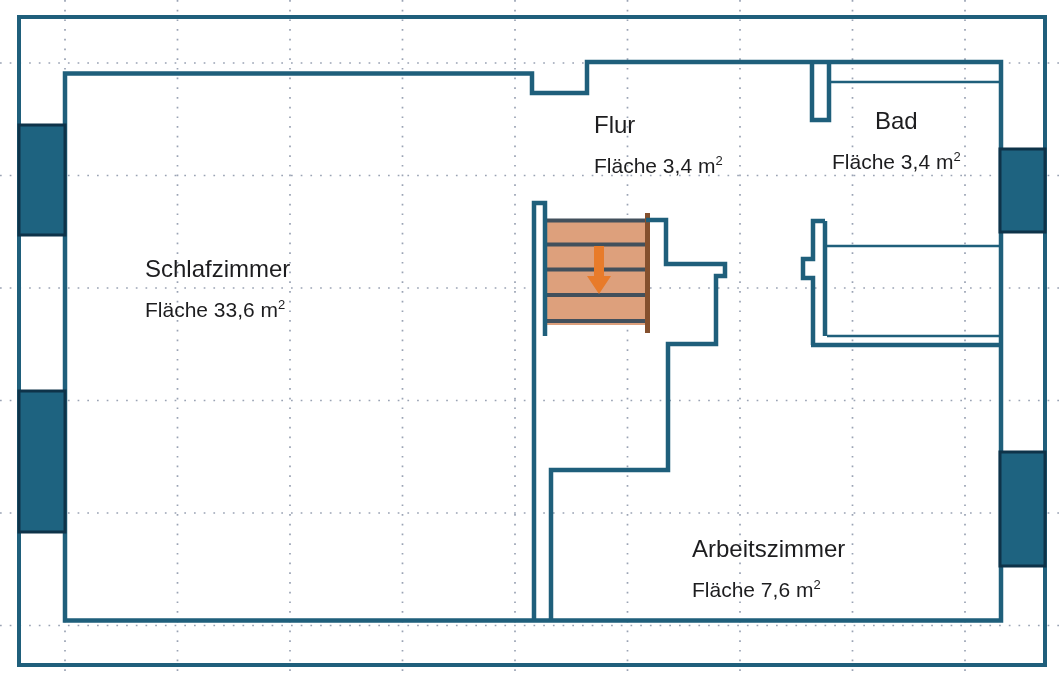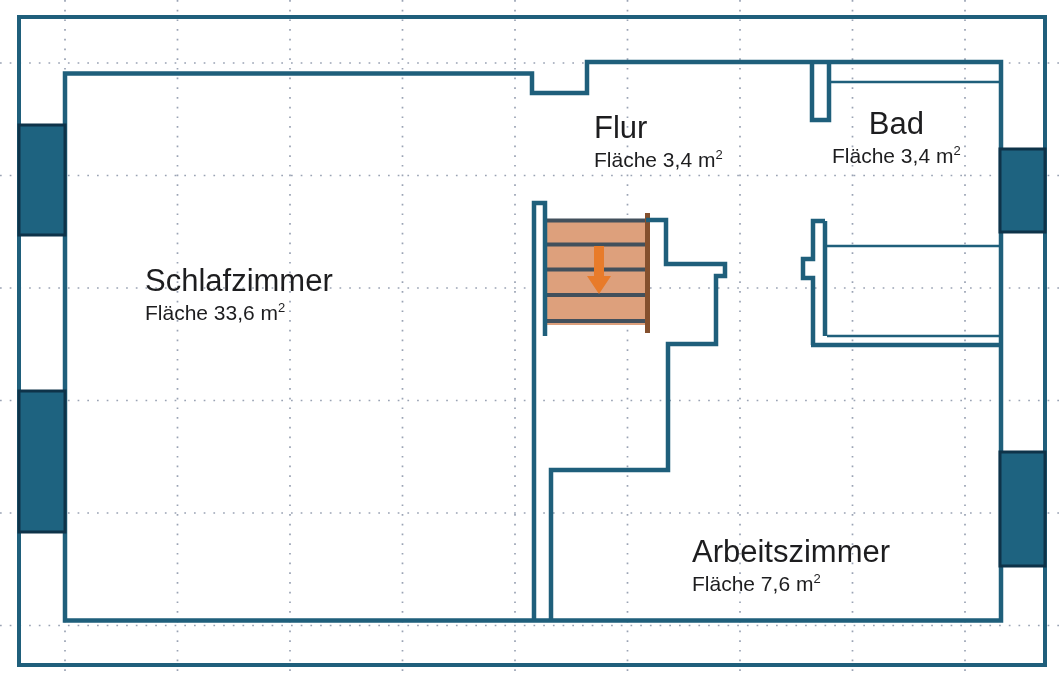--- a/index.html
+++ b/index.html
@@ -24,22 +24,22 @@
   .frame{stroke:var(--wall-teal);stroke-width:4;fill:none;}
   .wall{stroke:var(--wall-teal);stroke-width:4.5;fill:none;stroke-linejoin:miter;}
   .wall-thin{stroke:var(--wall-teal);stroke-width:2.5;fill:none;}
   .win{fill:var(--window-fill);stroke:var(--window-border);stroke-width:3;}
   .stair-fill{fill:var(--stair-fill);}
   .steps{stroke:var(--stair-step);stroke-width:4;fill:none;}
   .stair-edge{stroke:var(--stair-edge-brown);stroke-width:5;fill:none;}
   .arrow{fill:var(--arrow-orange);}
   
   .room-label{position:absolute;color:var(--text);white-space:nowrap;}
-  .room-name{font-size:31px;line-height:1.05;}
-  .room-area{font-size:21px;margin-top:4px;line-height:1;}
+  .room-name{font-size:24px;line-height:1.05;}
+  .room-area{font-size:21px;margin-top:18px;line-height:1;}
   .room-area sup{font-size:13px;line-height:0;}
 </style>
 </head>
 <body>
 
 <div class="stage">
   <svg class="plan-svg" width="1060" height="679" viewBox="0 0 1060 679">
 
     <path class="grid" d="M0 63H1060M0 175.5H1060M0 288H1060M0 400.5H1060M0 513H1060M0 625.5H1060
          M65 0V679M177.5 0V679M290 0V679M402.5 0V679M515 0V679M627.5 0V679M740 0V679M852.5 0V679M965 0V679"></path>
@@ -72,21 +72,21 @@
     <g>
       <rect class="win" x="19" y="125" width="46" height="110"></rect>
       <rect class="win" x="19" y="391" width="46" height="141"></rect>
       <rect class="win" x="1000" y="149" width="45" height="83"></rect>
       <rect class="win" x="1000" y="452" width="45" height="114"></rect>
     </g>
 
     <path class="arrow" d="M594 246h10v30h7l-12 18-12-18h7z"></path>
   </svg>
 
-  <div class="room-label" style="left:145px;top:265px;">
+  <div class="room-label" style="left:145px;top:256px;">
     <div class="room-name">Schlafzimmer</div>
     <div class="room-area"><span>Fläche 33,6 m</span><sup>2</sup></div>
   </div>
 
   <div class="room-label" style="left:594px;top:112px;">
     <div class="room-name">Flur</div>
     <div class="room-area"><span>Fläche 3,4 m</span><sup>2</sup></div>
   </div>
 
   <div class="room-label" style="left:832px;top:108px;text-align:center;">

